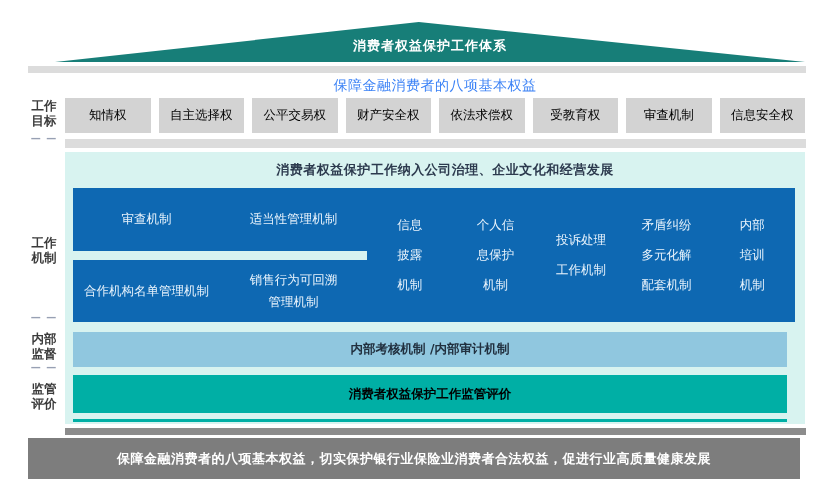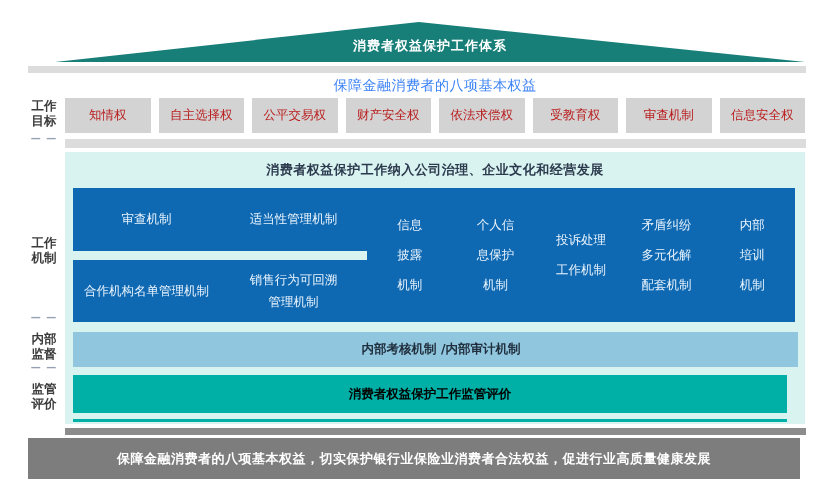--- a/index.html
+++ b/index.html
@@ -45,51 +45,51 @@
   .dash-2{top:312px;}
   .lbl-audit{top:331px;}
   .dash-3{top:362px;}
   .lbl-reg{top:381px;}
   
   .rights-row{
     position:absolute;left:65px;top:98px;width:740px;height:35px;
     display:flex;gap:8px;
   }
   .chip{
-    flex:1;background:#D3D3D3;color:#b91c1c;font-size:12.5px;
+    flex:1;background:#D3D3D3;color:#000000;font-size:12.5px;
     display:flex;align-items:center;justify-content:center;white-space:nowrap;
   }
   
   .panel{
     position:absolute;left:65px;top:152px;width:740px;height:272px;
     background:#D8F3F0;
   }
   .panel-header{
-    position:absolute;left:0;top:9px;width:100%;text-align:center;
+    position:absolute;left:10px;top:9px;width:100%;text-align:center;
     font-size:13px;font-weight:bold;color:#2C3A4E;letter-spacing:0.5px;
   }
   .mech-grid{
     position:absolute;left:8px;top:36px;width:722px;height:134px;
     display:flex;gap:0;
   }
   .wide-col{width:147px;flex:none;display:flex;flex-direction:column;gap:9px;}
   .bluebox{
     background:#0E68B2;color:#E8F3FC;
     display:flex;align-items:center;justify-content:center;text-align:center;
     font-size:12.5px;white-space:pre-line;
   }
   .wide-col .bluebox{flex:1;line-height:22px;}
   .tallbox{flex:1;line-height:30px;}
   
   .bar{
     position:absolute;left:8px;width:714px;
     display:flex;align-items:center;justify-content:center;
     font-size:12.5px;font-weight:bold;white-space:pre;
   }
-  .bar-audit{top:180px;height:35px;background:#90C7DF;color:#21303F;padding-left:11px;}
+  .bar-audit{top:180px;height:35px;background:#90C7DF;color:#21303F;}
   .bar-reg{top:223px;height:38px;background:#00AFA5;color:#000000;}
   .panel-baseline{
     position:absolute;left:8px;top:267px;width:714px;height:3px;background:#00AFA5;
   }
   
   .footer-bar{
     position:absolute;left:28px;top:438px;width:772px;height:41px;
     background:#7D7D7D;color:#ffffff;font-size:13px;font-weight:bold;
     display:flex;align-items:center;justify-content:center;letter-spacing:0.5px;
   }

